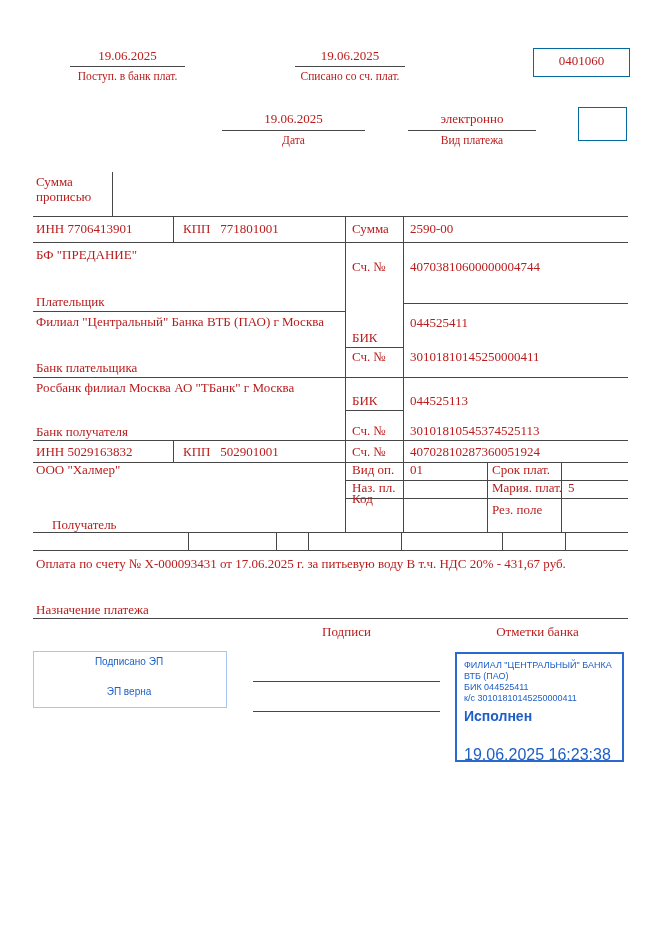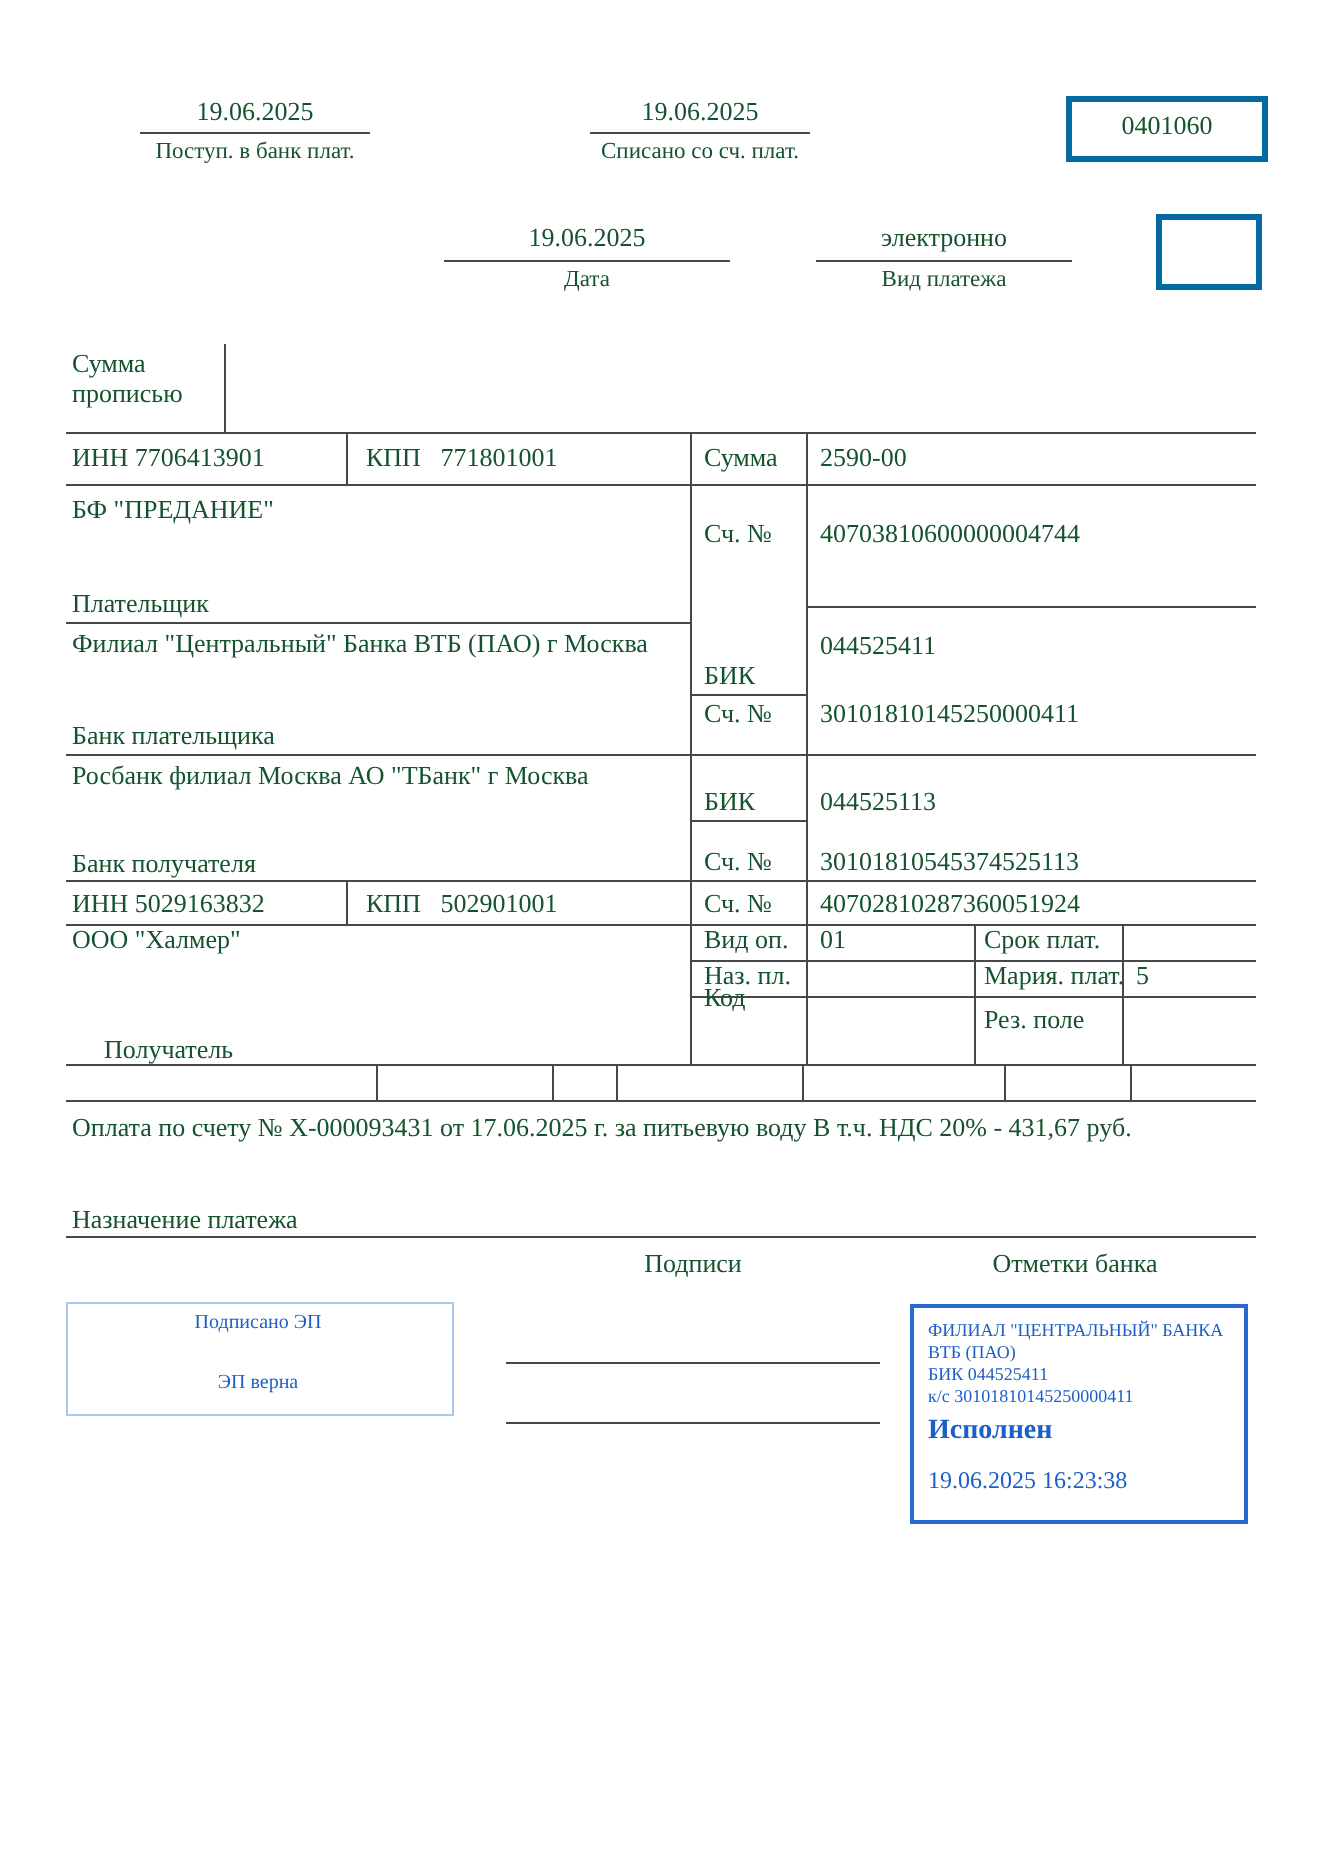--- a/index.html
+++ b/index.html
@@ -1,29 +1,29 @@
 <!DOCTYPE html>
 <html><head>
 <meta charset="utf-8">
 <style>
   html,body{margin:0;padding:0;background:#ffffff;}
   .page{position:relative;width:660px;height:933px;background:#ffffff;overflow:hidden;
         font-family:"Liberation Serif", serif;}
-  .t{position:absolute;font-size:13px;color:#14532d;white-space:pre;line-height:1.15;}
+  .t{position:absolute;font-size:13px;color:#b91c1c;white-space:pre;line-height:1.15;}
   .small{font-size:11.5px;}
   .b{font-weight:bold;}
   .c{text-align:center;}
   .hl{position:absolute;height:0;border-top:1px solid #474747;}
   .vl{position:absolute;width:0;border-left:1px solid #474747;}
-  .box{position:absolute;border:3px solid #0369a1;background:transparent;}
+  .box{position:absolute;border:1px solid #0369a1;background:transparent;}
   .sig-stamp{position:absolute;left:33px;top:651px;width:192px;height:55px;
              border:1px solid #adc6ee;}
   .bank-stamp{position:absolute;left:455px;top:652px;width:165px;height:106px;
               border:2px solid #2a6ad0;}
-  .stamp-t{position:absolute;white-space:pre;color:#1d5fc8;font-family:Liberation Serif, serif;}
+  .stamp-t{position:absolute;white-space:pre;color:#1d5fc8;font-family:Liberation Sans, sans-serif;}
 </style>
 </head>
 <body>
 
 <div class="page">
 
   <div class="t c" style="left:70px;top:49px;width:115px">19.06.2025</div>
   <div class="hl" style="left:70px;top:66px;width:115px"></div>
   <div class="t small c" style="left:63px;top:70px;width:129px">Поступ. в банк плат.</div>
 
@@ -128,16 +128,16 @@
     <div class="stamp-t c" style="left:0;top:4px;width:190px;font-size:10px">Подписано ЭП</div>
     <div class="stamp-t c" style="left:0;top:34px;width:190px;font-size:10px">ЭП верна</div>
   </div>
 
   <div class="bank-stamp">
     <div class="stamp-t" style="left:7px;top:6px;font-size:9px">ФИЛИАЛ "ЦЕНТРАЛЬНЫЙ" БАНКА</div>
     <div class="stamp-t" style="left:7px;top:17px;font-size:9px">ВТБ (ПАО)</div>
     <div class="stamp-t" style="left:7px;top:28px;font-size:9px">БИК 044525411</div>
     <div class="stamp-t" style="left:7px;top:39px;font-size:9px">к/с 30101810145250000411</div>
     <div class="stamp-t b" style="left:7px;top:54px;font-size:14px">Исполнен</div>
-    <div class="stamp-t" style="left:7px;top:79px;font-size:12px">19.06.2025 16:23:38</div>
+    <div class="stamp-t" style="left:7px;top:92px;font-size:16px">19.06.2025 16:23:38</div>
   </div>
 
 </div>
 
 </body></html>

